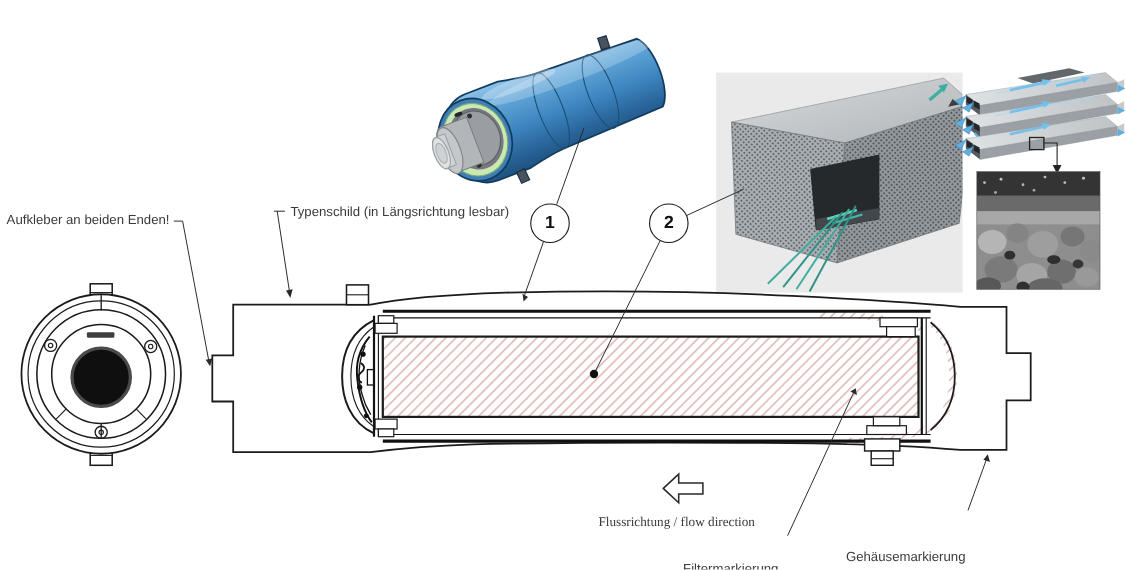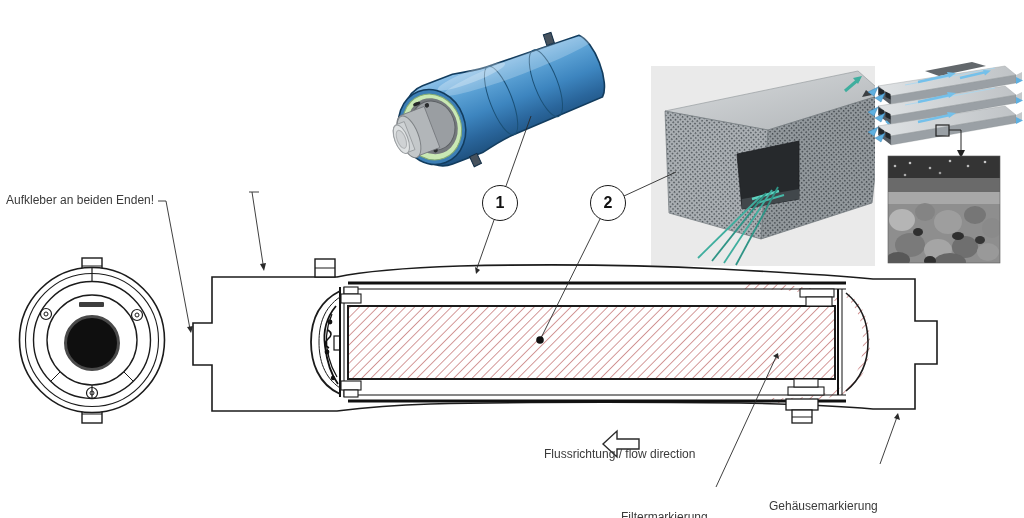--- a/index.html
+++ b/index.html
@@ -2,21 +2,21 @@
 <html><head>
 <meta charset="utf-8">
 <style>
   html,body{margin:0;padding:0;background:#ffffff;}
   #page{position:relative;width:1024px;height:518px;background:#ffffff;overflow:hidden;
         font-family:"Liberation Sans",sans-serif;}
   #art{position:absolute;left:0;top:0;}
   .lbl{position:absolute;font-size:12px;line-height:1.15;color:#3a3a3a;white-space:nowrap;}
   #lbl-aufkleber{left:6px;top:194px;}
   #lbl-typenschild{left:264px;top:186px;}
-  #lbl-flow{left:544px;top:448px;}
+  #lbl-flow{left:544px;top:468px;font-family:Liberation Serif, serif;}
   #lbl-gehaeuse{left:769px;top:460px;margin-top:40px;}
   #lbl-filter{left:621px;top:511px;}
   .callout{position:absolute;width:36px;height:36px;border:1.4px solid #1a1a1a;border-radius:50%;
            background:#fff;display:flex;align-items:center;justify-content:center;
            font-weight:bold;font-size:16px;color:#111;box-sizing:border-box;}
   #callout-1{left:482px;top:185px;}
   #callout-2{left:590px;top:185px;}
 </style>
 </head>
 <body>
@@ -304,20 +304,21 @@
     <polygon points="898,413 900,420 894,418" fill="#2a2a2a" stroke="none"></polygon>
 
     <path d="M716,487 L776,357"></path>
     <polygon points="778,353 779,359 773,356" fill="#2a2a2a" stroke="none"></polygon>
   </g>
 
   <polygon points="603,444 617,431 617,439 639,439 639,449 617,449 617,457" fill="#ffffff" stroke="#2a2a2a" stroke-width="1.4"></polygon>
 </svg>
 
 <div class="lbl" id="lbl-aufkleber">Aufkleber an beiden Enden!</div>
+<div class="lbl" id="lbl-typenschild">Typenschild (in Längsrichtung lesbar)</div>
 <div class="lbl" id="lbl-flow">Flussrichtung / flow direction</div>
 <div class="lbl" id="lbl-gehaeuse">Gehäusemarkierung</div>
 <div class="lbl" id="lbl-filter">Filtermarkierung</div>
 
 <div class="callout" id="callout-1">1</div>
 <div class="callout" id="callout-2">2</div>
 
 </div>
 
 </body></html>

